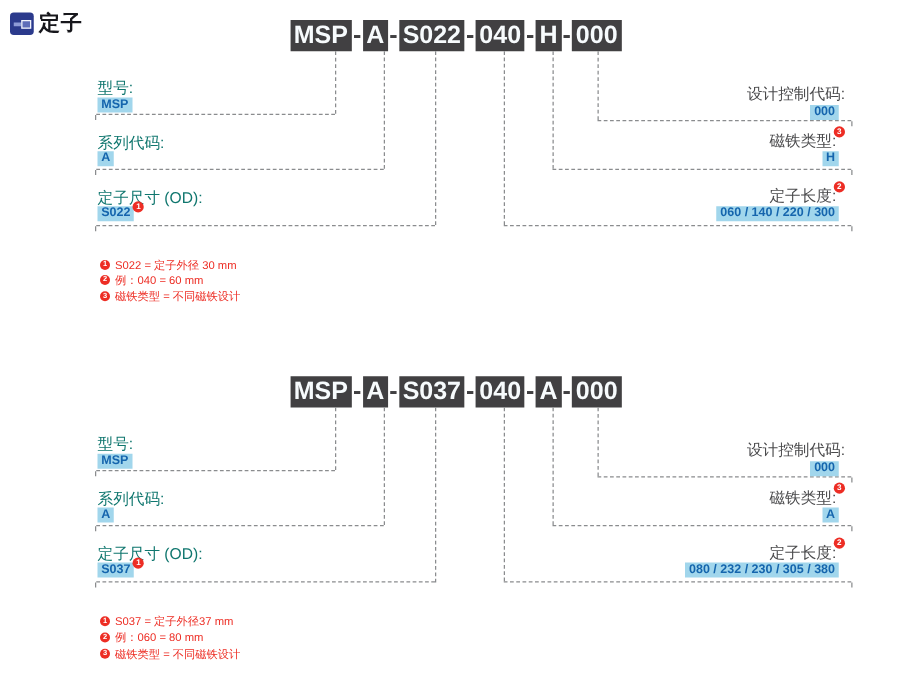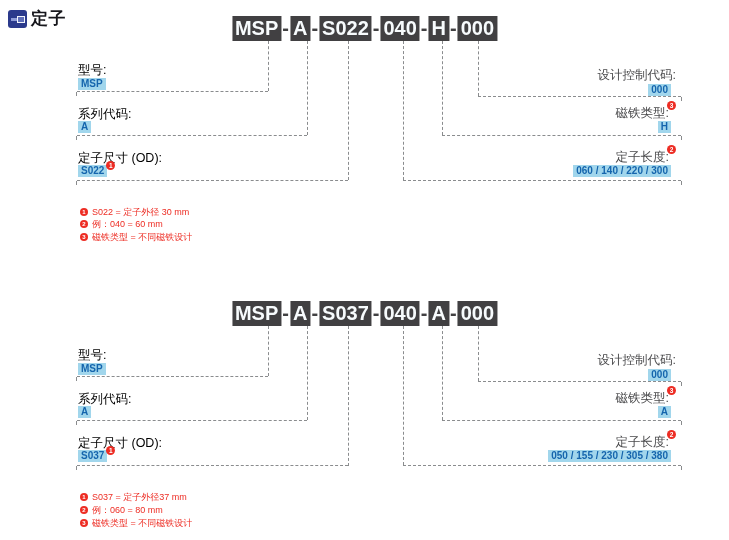--- a/index.html
+++ b/index.html
@@ -18,21 +18,21 @@
   .code-title { position:absolute; left:50%; transform:translateX(-50%); display:flex; align-items:center; white-space:nowrap; }
   .code-seg { background:#414042; color:#f7fbfd; font-size:20px; font-weight:bold; line-height:25px; padding:0 3px; }
   .code-sep { color:#414042; font-size:20px; font-weight:bold; line-height:25px; padding:0 1px; }
 
   
   .hline { position:absolute; height:0; border-top:1px dashed #8a8c8e; }
   .vline { position:absolute; width:0; border-left:1px dashed #8a8c8e; }
   .hook  { position:absolute; width:0; height:4px; border-left:1px dashed #8a8c8e; }
 
   
-  .lbl { position:absolute; font-size:12.5px; line-height:14px; color:#000000; white-space:nowrap; }
+  .lbl { position:absolute; font-size:12.5px; line-height:14px; color:#0f766e; white-space:nowrap; }
   .lblrow { position:absolute; display:flex; align-items:flex-start; white-space:nowrap; }
   .lblrow .lbl-text { font-size:12.5px; line-height:14px; color:#4a4a4c; }
   .r { justify-content:flex-end; text-align:right; }
   .chip { background:#a1d6ec; color:#1565ad; font-size:10px; font-weight:bold; line-height:12px; padding:0 3px; white-space:nowrap; }
   .chiprow { position:absolute; display:flex; align-items:flex-start; }
   .badge {
     display:inline-block; width:9px; height:9px; border-radius:50%; flex:none;
     background:#ed2d24; color:#ffffff; font-size:6.5px; font-weight:bold;
     line-height:9px; text-align:center;
   }
@@ -192,21 +192,21 @@
     <span class="badge lbl-badge">3</span>
   </div>
   <div class="chiprow r" style="right:58px;top:406px">
     <span class="chip">A</span>
   </div>
   <div class="lblrow r" style="right:53px;top:435px">
     <span class="lbl-text">定子长度:</span>
     <span class="badge lbl-badge">2</span>
   </div>
   <div class="chiprow r" style="right:58px;top:450px">
-    <span class="chip">050 / 155 / 230 / 305 / 380</span>
+    <span class="chip">080 / 232 / 230 / 305 / 380</span>
   </div>
 
   <div class="fnote" style="left:80px;top:492px">
     <span class="badge">1</span>
     <span>S037 = 定子外径37 mm</span>
   </div>
   <div class="fnote" style="left:80px;top:505px">
     <span class="badge">2</span>
     <span>例：060 = 80 mm</span>
   </div>

